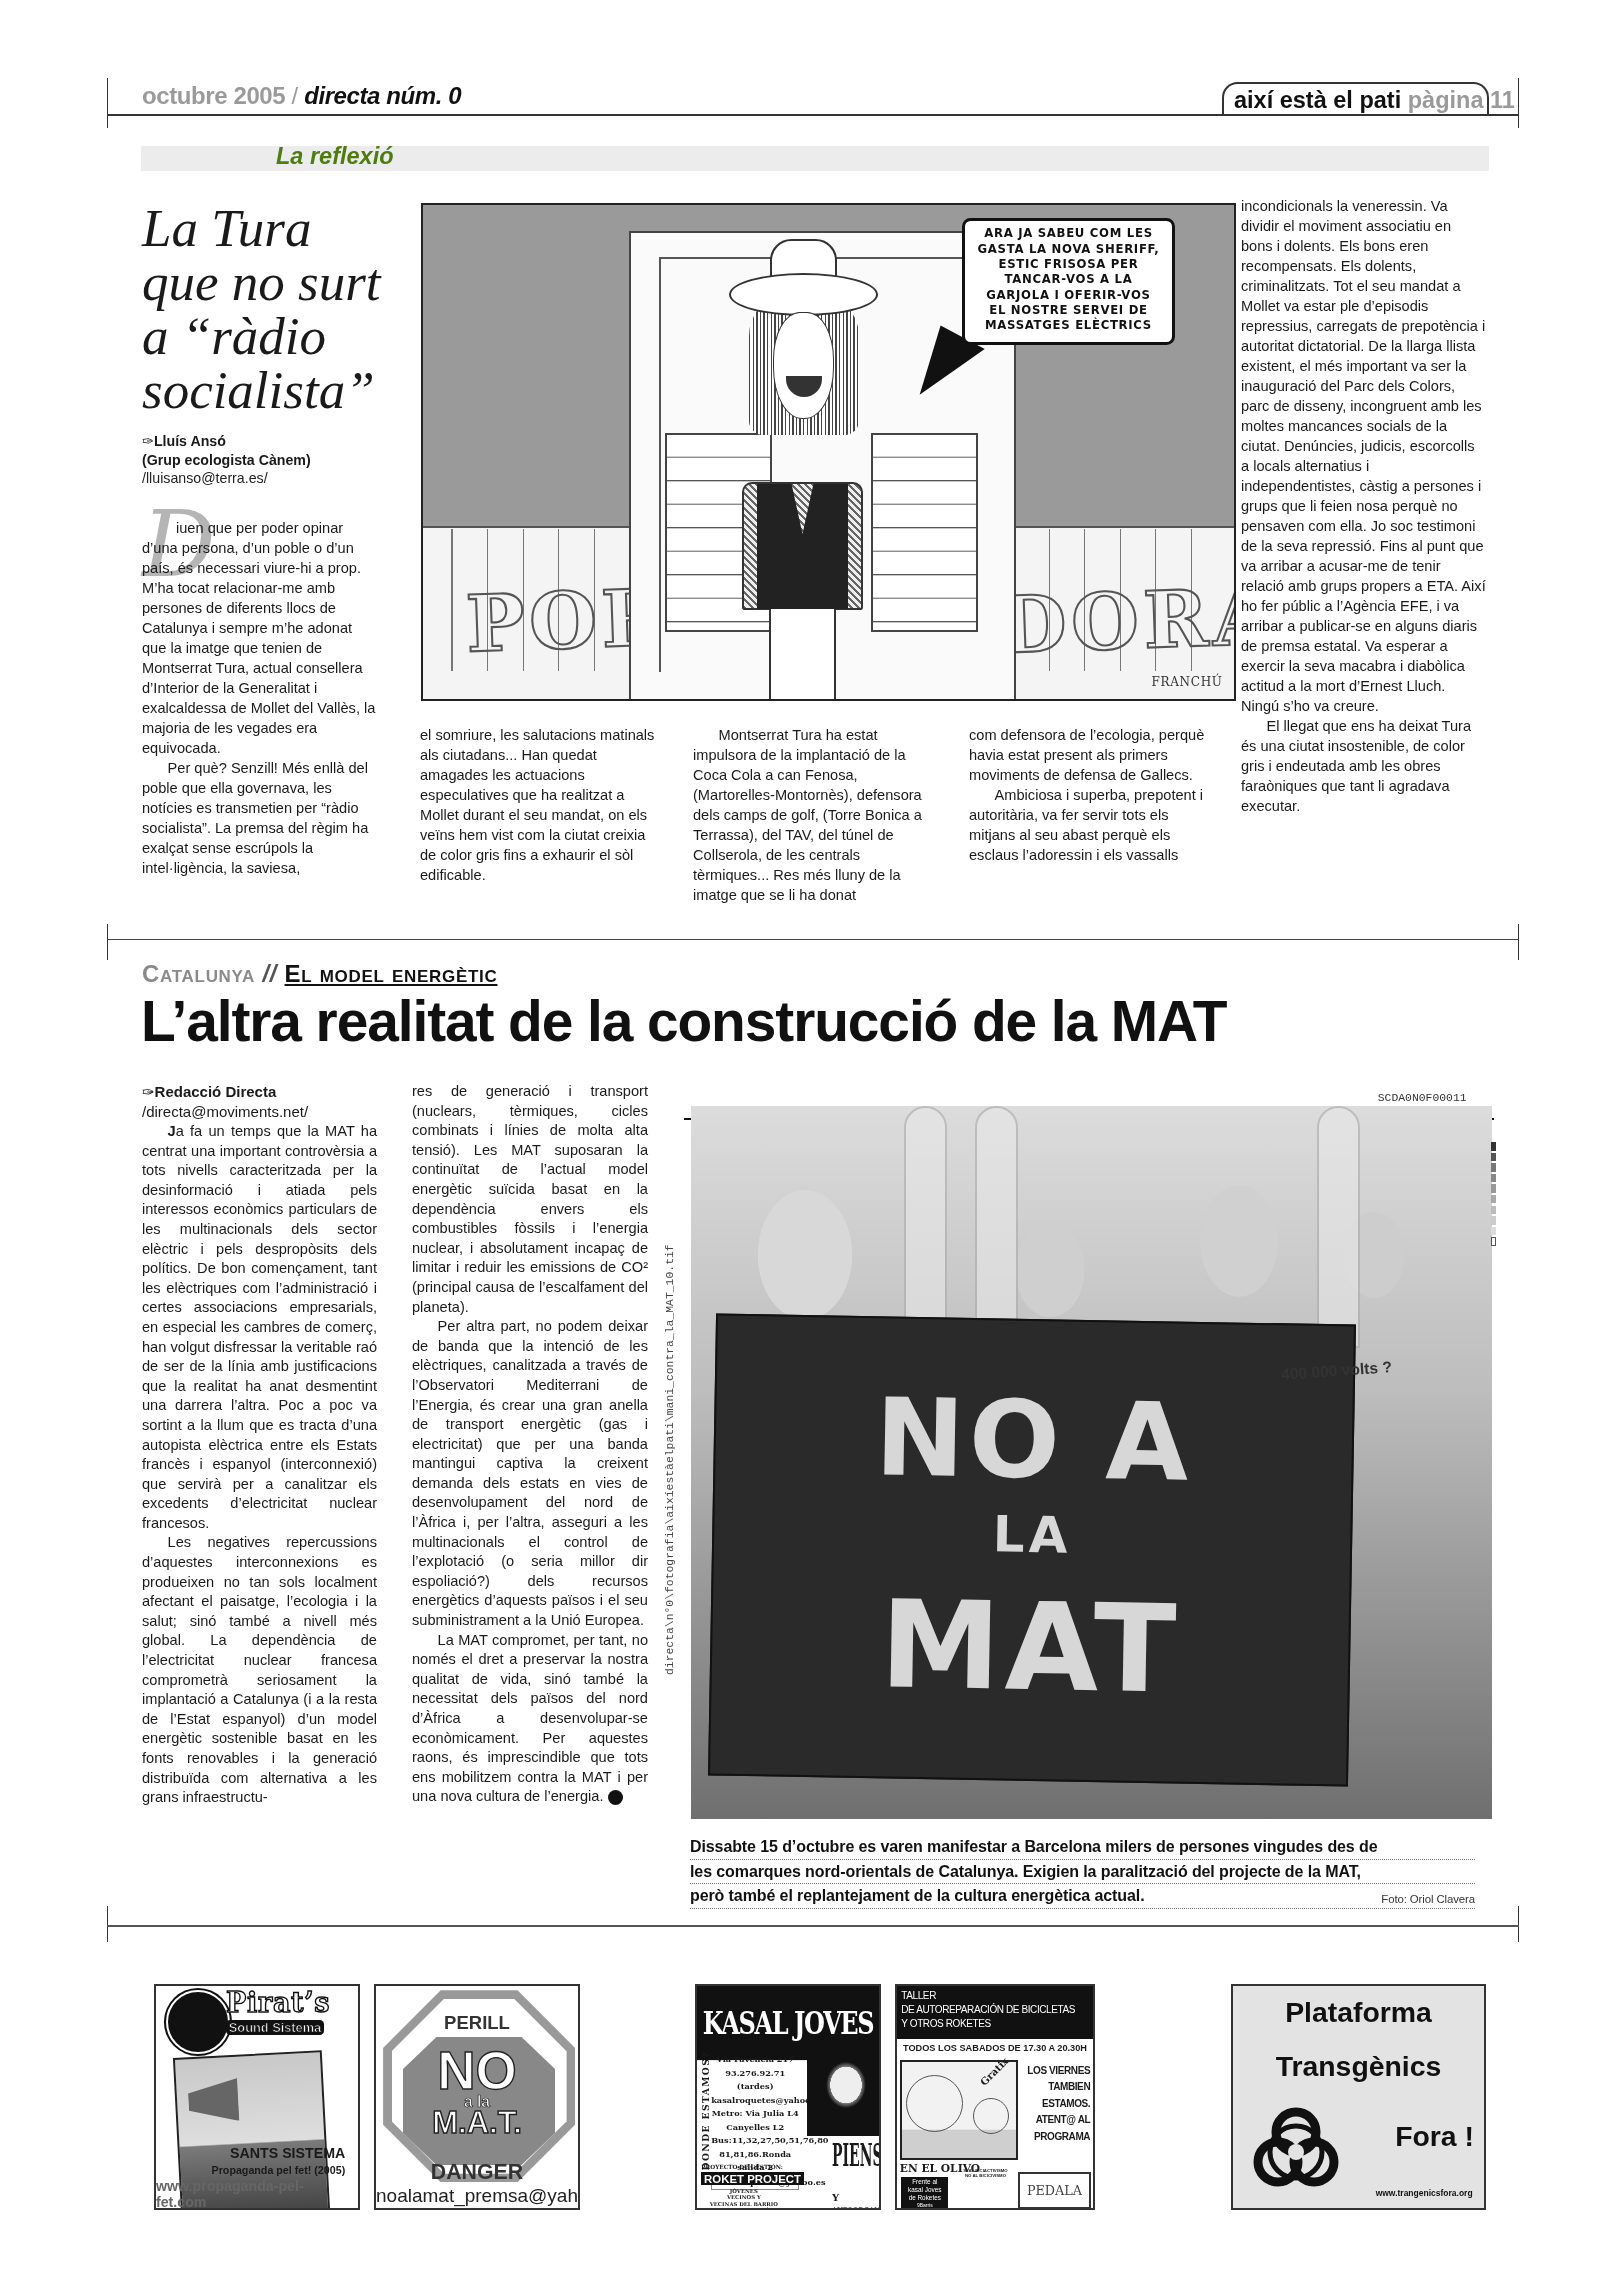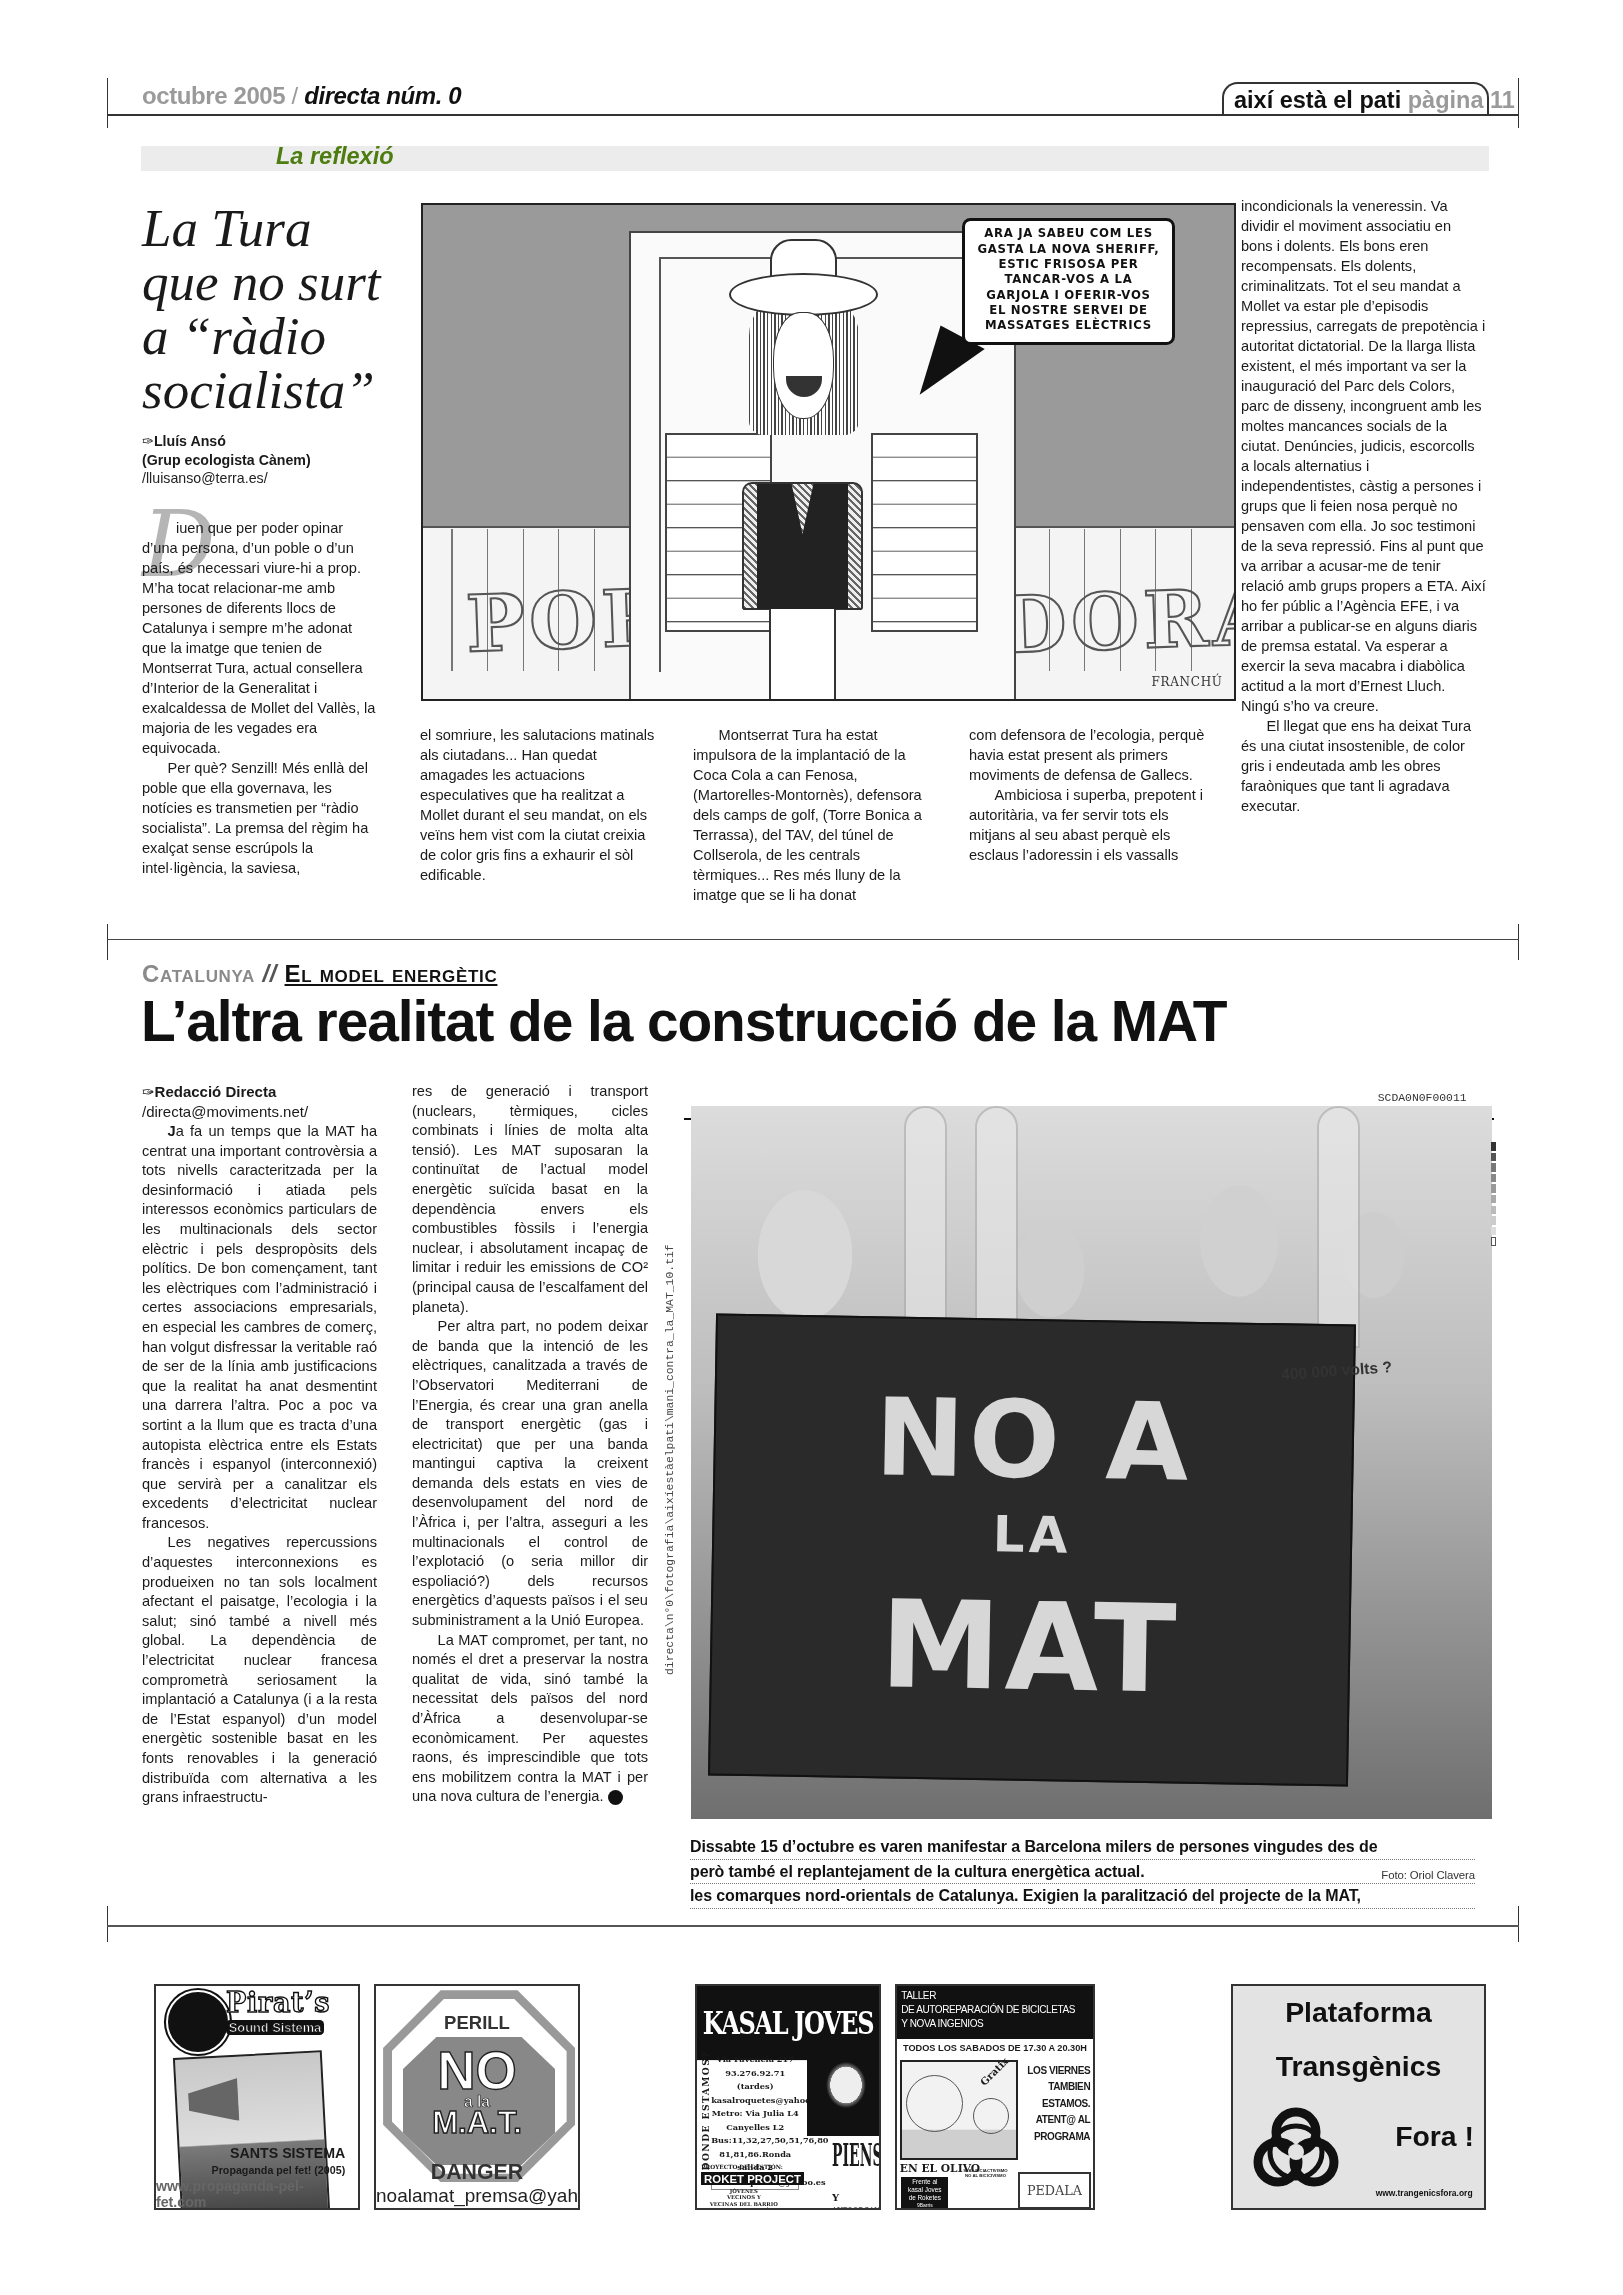--- a/index.html
+++ b/index.html
@@ -296,22 +296,22 @@
       <div style="background:#aaa"></div>
       <div style="background:#bbb"></div>
       <div style="background:#ccc"></div>
       <div style="background:#ddd"></div>
       <div style="background:#fff; border:0.7px solid #555"></div>
   </div>
 </div>
 
 <div class="caption">
   <span class="ln">Dissabte 15 d’octubre es varen manifestar a Barcelona milers de persones vingudes des de</span>
+  <span class="ln">les comarques nord-orientals de Catalunya. Exigien la paralització del projecte de la MAT,</span>
   <span class="ln"><span>però també el replantejament de la cultura energètica actual.</span><span class="credit">Foto: Oriol Clavera</span></span>
-  <span class="ln">les comarques nord-orientals de Catalunya. Exigien la paralització del projecte de la MAT,</span>
 </div>
 
 <div class="rule-bot"></div>
 
 <div class="ad ad1">
   <div class="pirats-logo"></div>
   <div class="pirats-name">Pirat’s</div>
   <div class="pirats-sub">Sound Sistema</div>
   <div class="pirats-cover">
       <div class="horn"></div>
@@ -355,21 +355,21 @@
       <div>VECINOS Y</div>
       <div>VECINAS DEL BARRIO</div>
       <div>X LA AUTOGESTIÓN</div>
   </div>
 </div>
 
 <div class="ad ad4">
   <div class="taller-head">
     <div>TALLER</div>
       <div>DE AUTOREPARACIÓN DE BICICLETAS</div>
-      <div>Y NOVA INGENIOS</div>
+      <div>Y OTROS ROKETES</div>
   </div>
   <div class="taller-when">TODOS LOS SABADOS DE 17.30 A 20.30H</div>
   <div class="taller-bike">
       <div class="w1"></div>
       <div class="w2"></div>
     </div>
   <div class="taller-gratix">Gratix</div>
   <div class="taller-right">
     <div>LOS VIERNES</div>
       <div>TAMBIEN</div>

